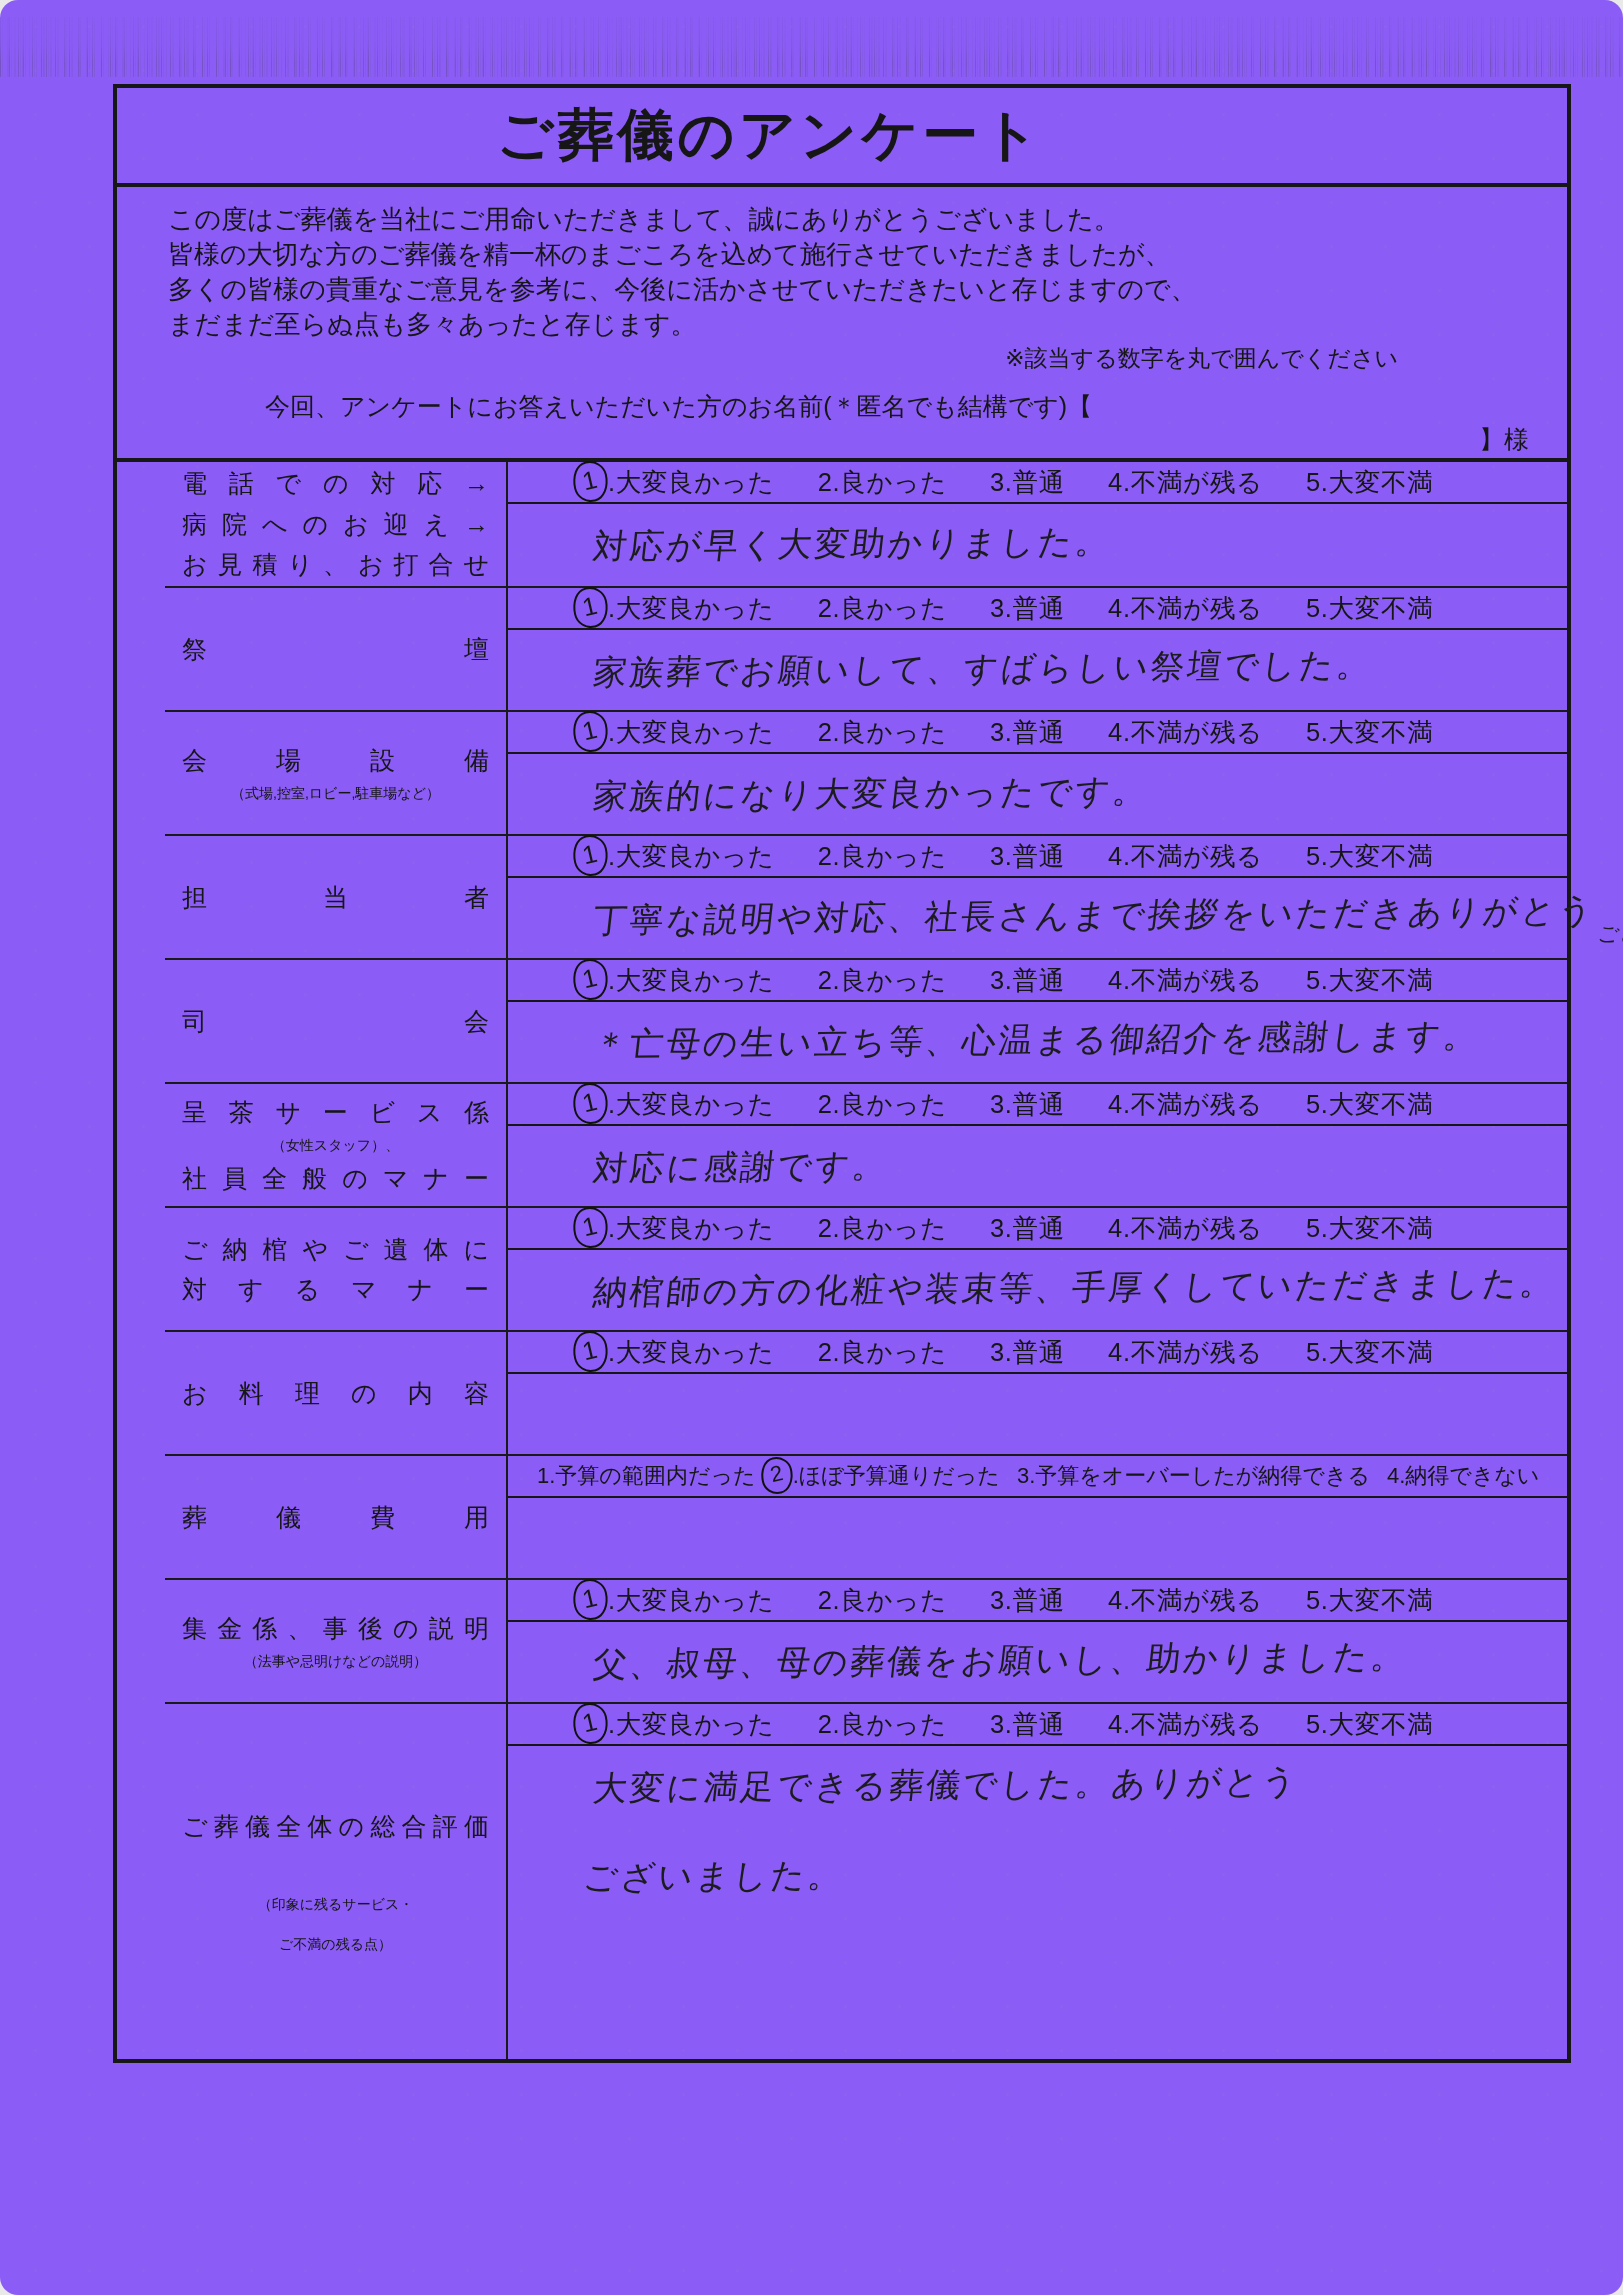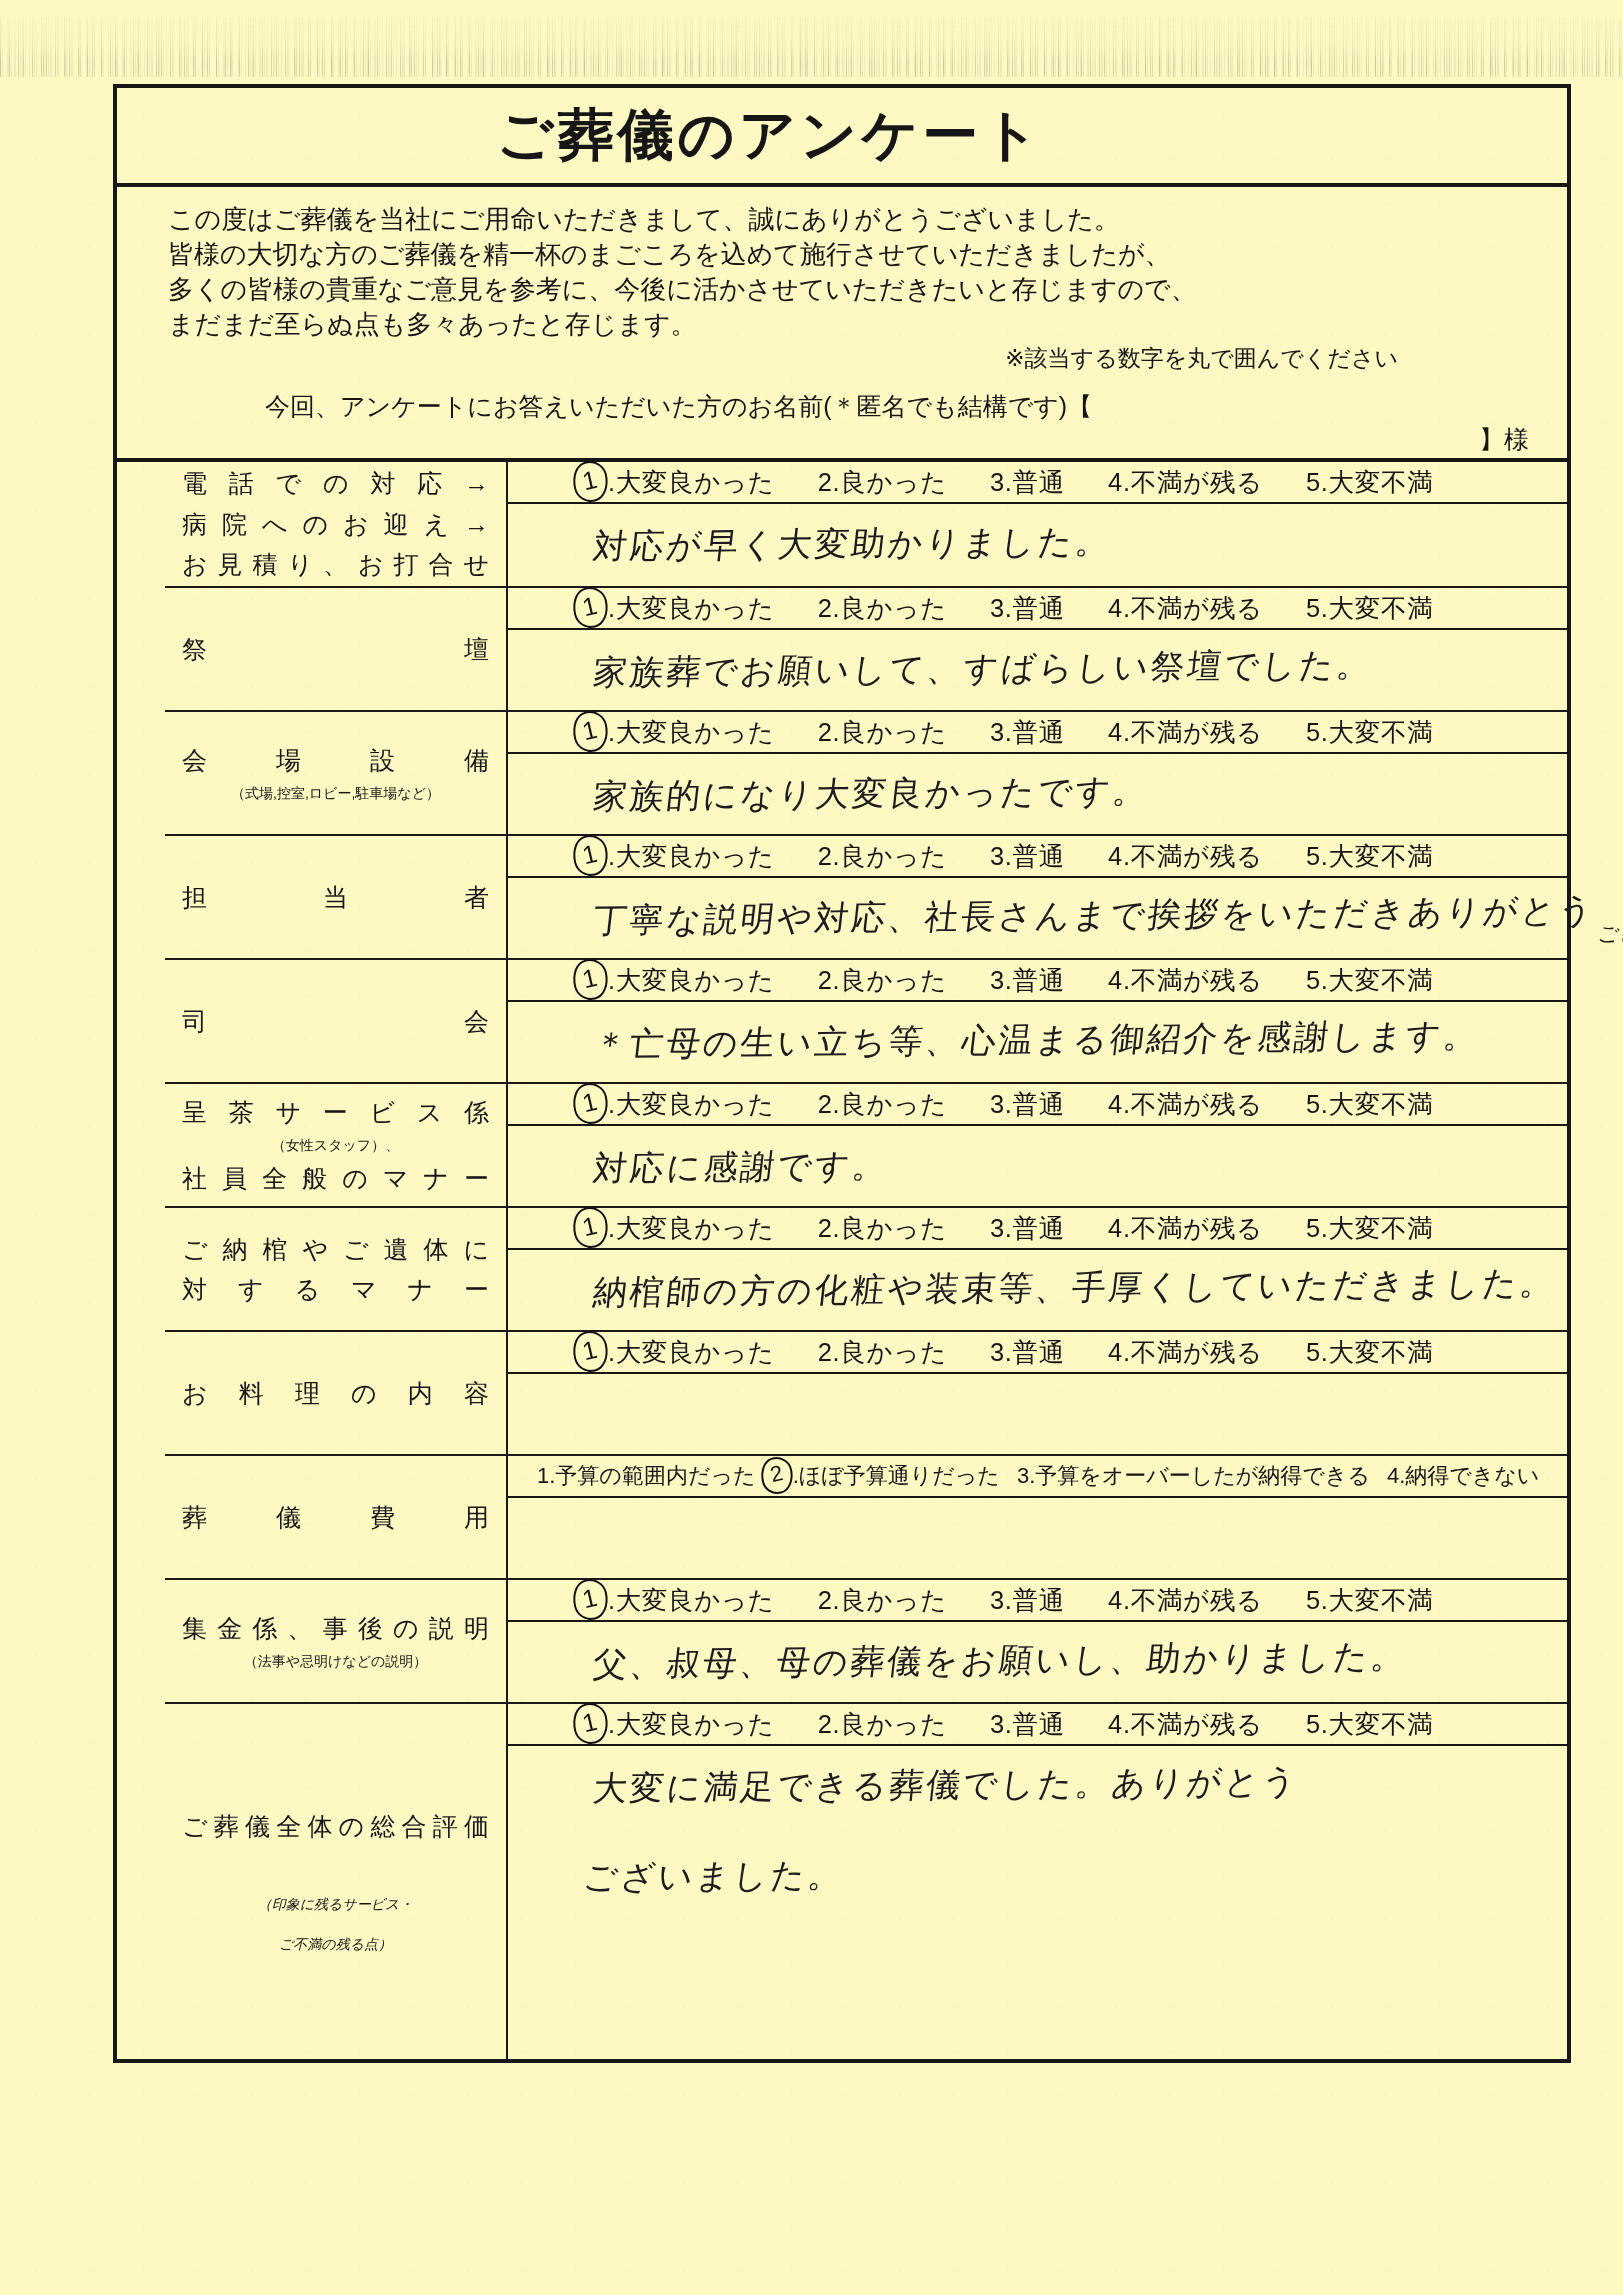--- a/index.html
+++ b/index.html
@@ -4,21 +4,22 @@
 <style>
   html,body{margin:0;padding:0;}
   body{
     width:1623px;height:2295px;overflow:hidden;
     background:#e9e9e9;
     font-family:"Liberation Sans","DejaVu Sans",sans-serif;
     color:#161616;
   }
   .page{
     position:relative;width:1623px;height:2295px;
-    background:#fef9c3;
+    background:#8b5cf6;
+    border-radius:18px;
   }
   .page::before{
     content:"";position:absolute;inset:0;pointer-events:none;
     background-image:
       radial-gradient(circle, rgba(205,170,80,.10) 0 1px, transparent 1.3px),
       radial-gradient(circle, rgba(120,120,120,.05) 0 0.7px, transparent 1px);
     background-size:54px 44px,27px 24px;
     background-position:8.5px 4.6px,0 0;
   }
   
@@ -68,21 +69,21 @@
   .qrow:last-child{height:auto;flex:1;}
   .label-cell{
     width:343px;box-sizing:border-box;border-right:2px solid #1a1a1a;
     display:flex;flex-direction:column;justify-content:center;align-items:center;
     gap:7.9px;padding:0 17px;font-size:25px;line-height:1.3;
   }
   .label-line{width:100%;text-align:center;white-space:nowrap;}
   .label-line.justify{text-align:justify;text-align-last:justify;}
   .label-line.small{font-size:14px;}
   .qrow:last-child .label-line:first-child{margin-bottom:30px;}
-  .qrow:last-child .label-line.small{margin-top:14.4px;font-style:italic;}
+  .qrow:last-child .label-line.small{margin-top:14.4px;}
   .content-cell{flex:1;display:flex;flex-direction:column;min-width:0;}
   .scale-line{
     height:42px;box-sizing:border-box;border-bottom:2px solid #161616;
     display:flex;align-items:center;padding-left:77px;gap:43px;
     font-size:25.5px;letter-spacing:0.7px;white-space:nowrap;
   }
   .qrow.budget .scale-line{padding-left:29px;gap:17px;font-size:22px;letter-spacing:0;}
   .option{display:inline-flex;align-items:center;}
   .num{display:inline-block;}
   .num.circled{

